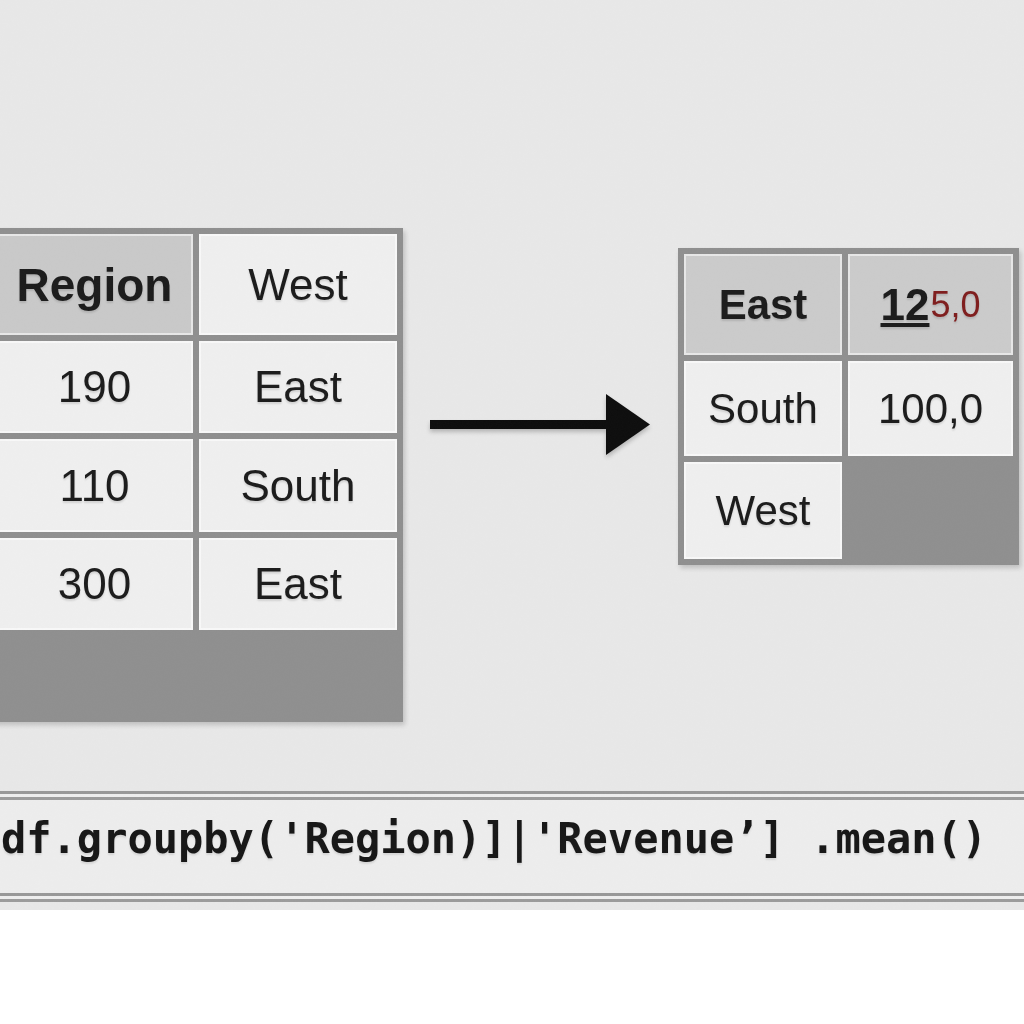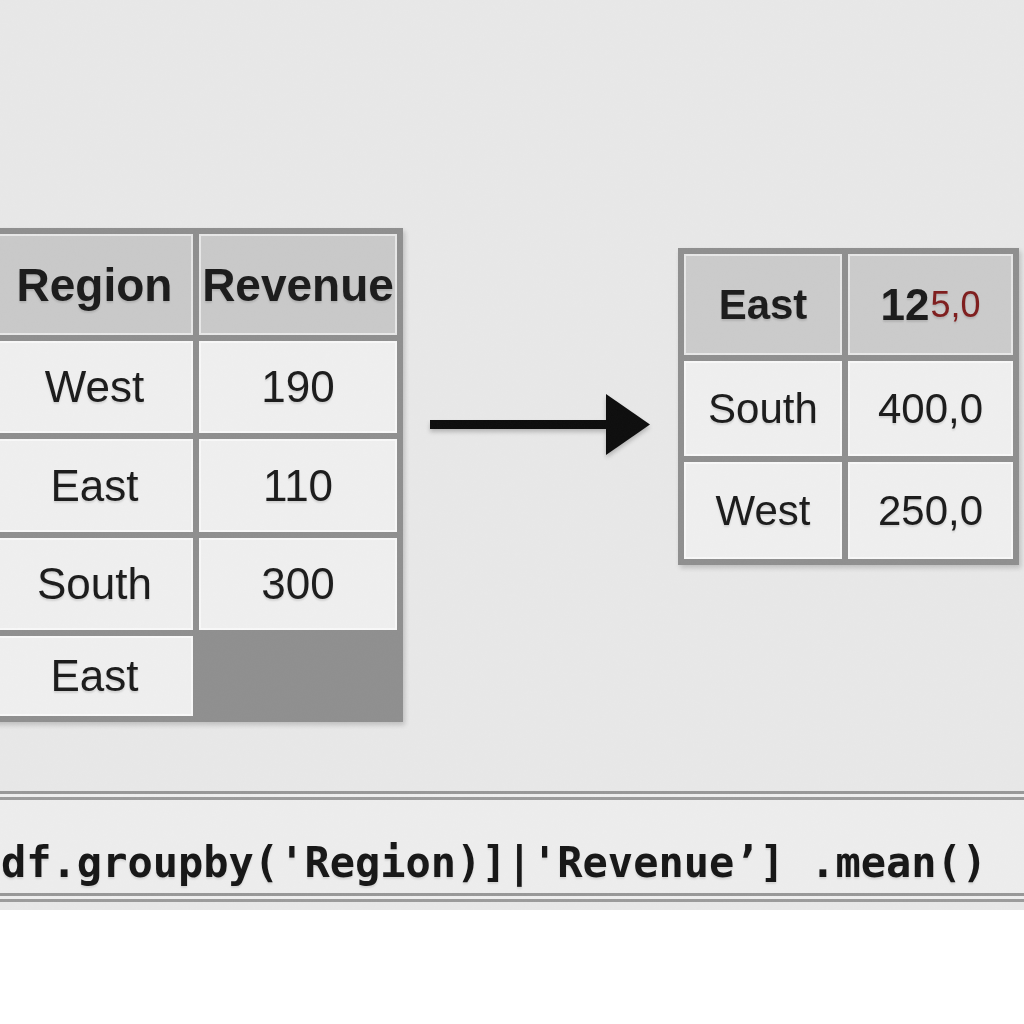--- a/index.html
+++ b/index.html
@@ -44,58 +44,57 @@
   .left-tbl .cell{font-size:44px;}
   .left-tbl .head{font-size:46px;font-weight:700;}
 
   .right-tbl{
     left:678px;top:248px;
     grid-template-columns:158px 165px;
     grid-template-rows:101px 95px 97px;
   }
   .right-tbl .cell{font-size:42px;}
   .right-tbl .head{background:#cbcbcb;font-weight:700;font-size:42px;}
-  .val-bold{font-weight:700;font-size:44px;}
+  .val-bold{font-weight:700;font-size:44px;text-decoration:underline;}
   .val-small{font-weight:400;font-size:36px;color:#7f1d1d;margin-left:1px;}
 
   
   .arrow-wrap{
     position:absolute;left:420px;top:385px;width:240px;height:80px;
     filter:drop-shadow(0 3px 2px rgba(0,0,0,.22));
   }
 
   
   .rule{
     position:absolute;left:0;width:1024px;height:9px;
     background:linear-gradient(to bottom,#989898 0 3px,#eeeeee 3px 6px,#9b9b9b 6px 9px);
   }
   .rule-top{top:791px;}
   .rule-bottom{top:893px;}
   .code-band{
     position:absolute;left:0;top:800px;width:1024px;height:93px;
     background:#ededed;
   }
   .code-line{
-    position:absolute;left:1px;top:831px;width:1024px;height:64px;
+    position:absolute;left:1px;top:807px;width:1024px;height:64px;
     line-height:64px;
     font-family:"DejaVu Sans Mono", monospace;
     font-size:42px;font-weight:600;
     color:#161616;
     white-space:pre;
     text-shadow:0 2px 2px rgba(0,0,0,.10);
   }
 </style>
 </head>
 <body>
 
 <div class="page">
 
   <div class="tbl left-tbl">
     <div class="cell head">Region</div>
-    <div class="cell head">Revenue</div>
 
     <div class="cell">West</div>
     <div class="cell">190</div>
 
     <div class="cell">East</div>
     <div class="cell">110</div>
 
     <div class="cell">South</div>
     <div class="cell">300</div>
 
@@ -110,24 +109,23 @@
   </div>
 
   <div class="tbl right-tbl">
     <div class="cell head">East</div>
     <div class="cell head">
       <span class="val-bold">12</span>
       <span class="val-small">5,0</span>
     </div>
 
     <div class="cell">South</div>
-    <div class="cell">400,0</div>
+    <div class="cell">100,0</div>
 
     <div class="cell">West</div>
-    <div class="cell">250,0</div>
   </div>
 
   <div class="code-band"></div>
   <div class="rule rule-top"></div>
   <div class="rule rule-bottom"></div>
   <div class="code-line">df.groupby('Region)]|'Revenue’] .mean()</div>
 
   <svg class="noise" width="1024" height="1024">
     <filter id="grain">
       <feTurbulence type="fractalNoise" baseFrequency="0.85" numOctaves="2" stitchTiles="stitch"></feTurbulence>

